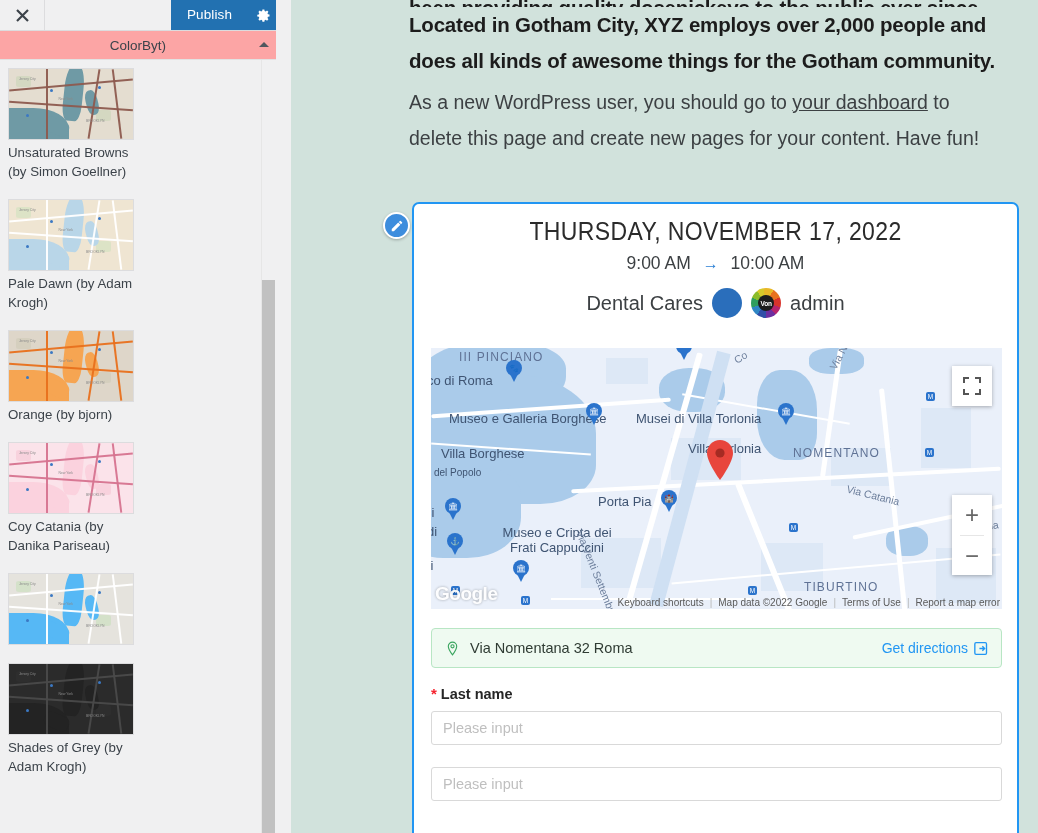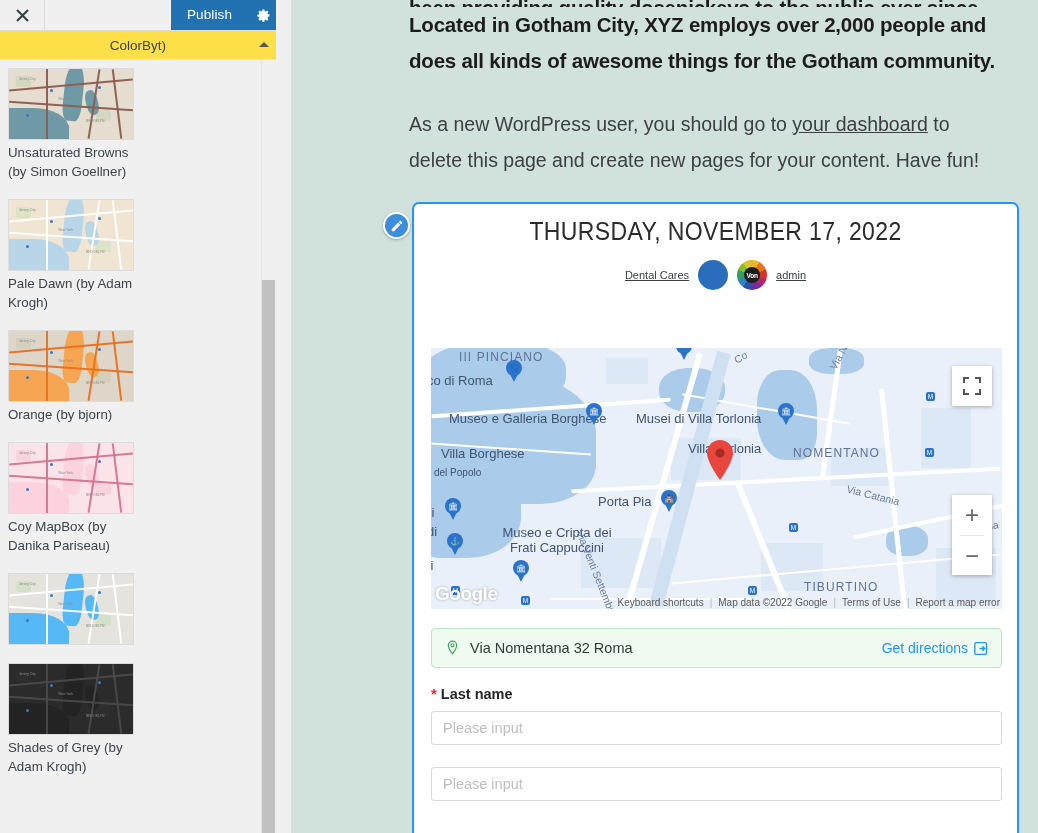--- a/index.html
+++ b/index.html
@@ -55,21 +55,21 @@
     background: #2271b1;
     width: 34px; height: 30px;
     display: flex; align-items: center; justify-content: center;
     cursor: pointer;
   }
 
   
   .section-title-bar {
     position: absolute; left: 0; top: 31px;
     width: 276px; height: 29px;
-    background: #fde047;
+    background: #fca5a5;
     border-bottom: 1px solid #e2e2e2;
     display: flex; align-items: center; justify-content: center;
   }
   .section-title-bar .sttext {
     font-size: 13.5px; color: #3c434a;
   }
   .collapse-arrow {
     position: absolute; right: 7px; top: 11px;
     width: 0; height: 0;
     border-left: 5px solid transparent;
@@ -168,21 +168,21 @@
   }
   .intro .bold-para .clipped {
     display: block;
     height: 17px;
     overflow: hidden;
   }
   .intro .para {
     font-size: 19.5px;
     line-height: 36px;
     color: #3c4043;
-    margin-top: 27px;
+    margin-top: 5px;
   }
   .intro .para a {
     color: #3c4043;
     text-decoration: underline;
   }
 
   
   .appt-card {
     position: absolute; left: 121px; top: 202px;
     width: 607px; height: 640px;
@@ -216,21 +216,21 @@
     margin-top: 7px;
     font-size: 17.5px;
     color: #3c4043;
   }
   .appt-time .arrow { color: #2a7fd4; padding: 0 7px; font-size: 16px; }
   .appt-people {
     display: flex; align-items: center; justify-content: center;
     margin-top: 14px;
     gap: 9px;
   }
-  .appt-people .pname { font-size: 11px; color: #3c4043; text-decoration: underline; }
+  .appt-people .pname { font-size: 20px; color: #3c4043; }
   .avatar-blue {
     width: 30px; height: 30px; border-radius: 50%;
     background: #2a6ebb;
   }
   .avatar-wheel {
     width: 30px; height: 30px; border-radius: 50%;
     background:
       conic-gradient(from -10deg,
         #e8b727 0deg 40deg,
         #e8721f 40deg 78deg,
@@ -361,21 +361,21 @@
   
   .addr-bar {
     position: absolute; left: 17px; top: 424px;
     width: 571px; height: 40px;
     background: #effaf1;
     border: 1px solid #b8e6c4;
     border-radius: 4px;
     display: flex; align-items: center;
     padding: 0 12px 0 13px;
   }
-  .addr-left { display: flex; align-items: flex-start; gap: 10px; flex: 1; }
+  .addr-left { display: flex; align-items: center; gap: 10px; flex: 1; }
   .addr-text { font-size: 14.5px; color: #2f3b33; }
   .get-dir {
     display: flex; align-items: center; gap: 6px;
     color: #2196f3; font-size: 14px;
     cursor: pointer;
   }
 
   
   .form-area {
     position: absolute; left: 17px; top: 482px;
@@ -523,21 +523,21 @@
             <div class="rd" style="left:68%;top:0;width:2px;height:100%;transform:rotate(9deg)"></div>
             <div class="rd" style="left:86%;top:0;width:2px;height:100%;transform:rotate(-7deg)"></div>
             <div class="dot" style="left:33%;top:28%"></div>
             <div class="dot" style="left:72%;top:24%"></div>
             <div class="dot" style="left:14%;top:64%"></div>
             <div class="lbl" style="left:8%;top:12%">Jersey City</div>
             <div class="lbl" style="left:40%;top:40%">New York</div>
             <div class="lbl" style="left:62%;top:72%">BROOKLYN</div>
           </div>
         </div>
-        <div class="style-label">Coy MapBox (by Danika Pariseau)</div>
+        <div class="style-label">Coy Catania (by Danika Pariseau)</div>
       </div>
       <div class="style-item">
         <div class="thumb">
           <div class="mm" style="--w: #56b8f5; --r: #ffffff; --p: #cfe0c4;">
             <div class="land" style="background:#e5e3dd"></div>
             <div class="pk" style="left:6%;top:10%;"></div>
             <div class="pk" style="left:70%;top:58%;"></div>
             <div class="water w1"></div>
             <div class="water w2"></div>
             <div class="water w3"></div>
@@ -604,20 +604,25 @@
   <div class="edit-fab">
     <svg width="14" height="14" viewBox="0 0 24 24">
       <path fill="#ffffff" d="M3 17.3V21h3.7L17.8 9.9l-3.7-3.7L3 17.3zM20.7 7a1 1 0 000-1.4l-2.3-2.3a1 1 0 00-1.4 0l-1.8 1.8 3.7 3.7L20.7 7z"></path>
     </svg>
   </div>
 
   <div class="appt-card">
 
     <div class="appt-date">THURSDAY, NOVEMBER 17, 2022</div>
 
+    <div class="appt-time">
+      <span>9:00 AM</span>
+      <span class="arrow">→</span>
+      <span>10:00 AM</span>
+    </div>
 
     <div class="appt-people">
       <span class="pname">Dental Cares</span>
       <span class="avatar-blue"></span>
       <span class="avatar-wheel">
         <span class="inner">Von</span>
       </span>
       <span class="pname">admin</span>
     </div>
 

